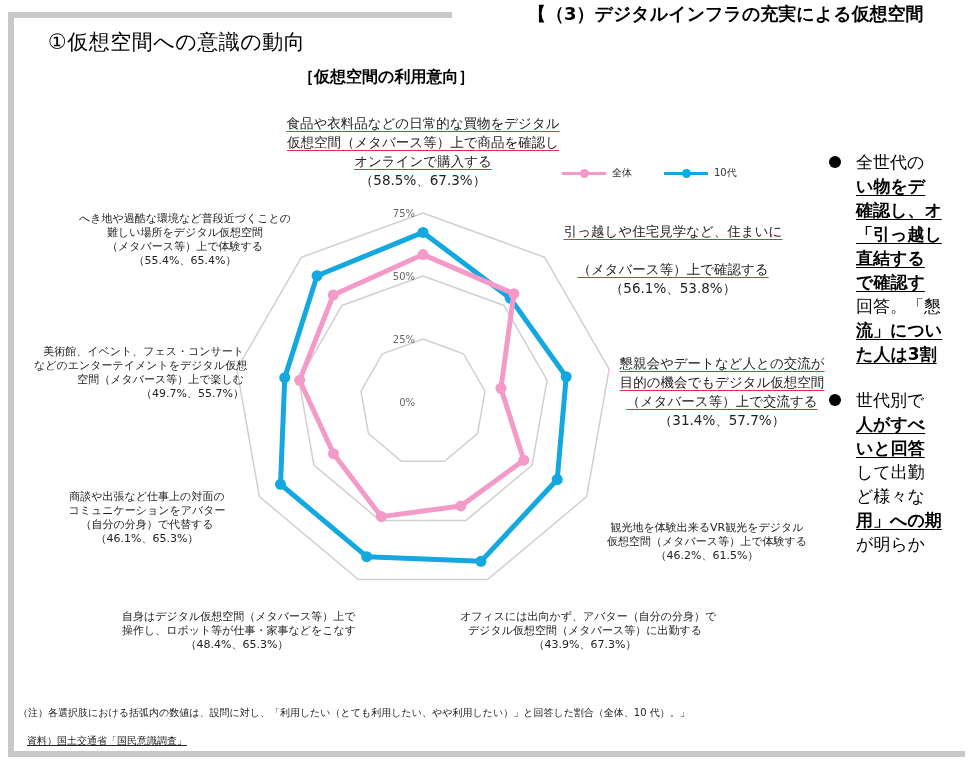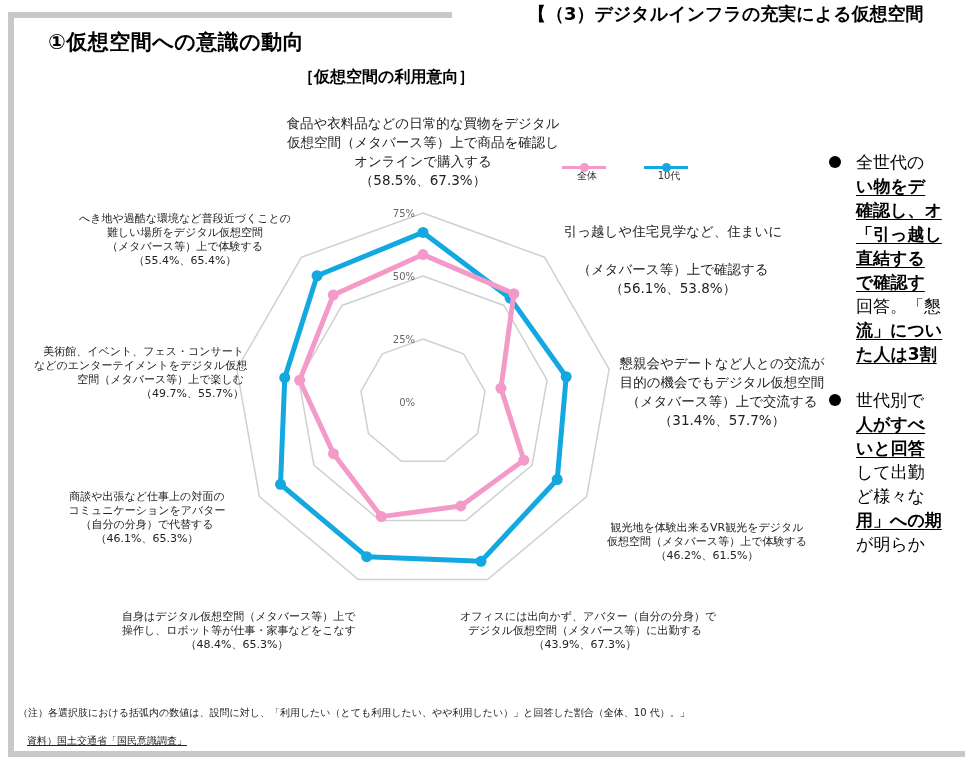--- a/index.html
+++ b/index.html
@@ -1,26 +1,26 @@
 <!DOCTYPE html>
 <html><head>
 <meta charset="utf-8">
 <style>
   html,body{margin:0;padding:0;background:#fff;}
   body{width:977px;height:768px;position:relative;overflow:hidden;font-family:"DejaVu Sans","Liberation Sans",sans-serif;color:#000;}
   .panel{position:absolute;left:8px;top:12px;width:957px;height:745px;border-left:6px solid #c8c8c8;border-top:6px solid #c8c8c8;border-bottom:6px solid #c8c8c8;box-sizing:border-box;}
   .top-border-cut{position:absolute;left:452px;top:10px;width:530px;height:10px;background:#fff;}
-  .main-title{position:absolute;left:48px;top:28px;font-size:21px;font-weight:bold;letter-spacing:0.5px;}
+  .main-title{position:absolute;left:48px;top:28px;font-size:21px;font-weight:normal;letter-spacing:0.5px;}
   .section-title{position:absolute;left:528px;top:2px;font-size:18px;font-weight:bold;white-space:nowrap;}
   .chart-subtitle{position:absolute;left:298px;top:67px;font-size:16px;font-weight:bold;}
   .axis-label{position:absolute;text-align:center;font-size:11px;line-height:14px;color:#222;white-space:nowrap;}
   .axis-label.big{font-size:13.5px;line-height:19px;}
-  .axis-label.big .ul{text-decoration-color:#e03040;text-underline-offset:3px;}
+  .axis-label.big .ul{text-decoration:underline;text-decoration-color:#e03040;text-underline-offset:3px;}
   .legend{position:absolute;left:562px;top:166px;display:flex;align-items:center;font-size:10px;color:#333;}
-  .legend .item{display:flex;align-items:center;margin-right:32px;flex-direction:column;}
+  .legend .item{display:flex;align-items:center;margin-right:32px;}
   .legend .line{width:44px;height:3px;position:relative;margin-right:6px;}
   .legend .dot{width:9px;height:9px;border-radius:50%;position:absolute;left:18px;top:-3px;}
   .bullets{position:absolute;left:826px;top:150px;width:160px;font-size:17px;line-height:24px;}
   .bullet{position:relative;padding-left:30px;white-space:nowrap;margin-bottom:22px;}
   .bullet .dotb{position:absolute;left:3px;top:6px;width:12px;height:12px;border-radius:50%;background:#000;}
   .bline{display:block;}
   .bline.u{font-weight:bold;text-decoration:underline;text-underline-offset:3px;}
   .note{position:absolute;left:18px;top:706px;font-size:10px;color:#222;}
   .source{position:absolute;left:27px;top:734px;font-size:10px;color:#222;text-decoration:underline;}
   svg.radar{position:absolute;left:0;top:0;}

